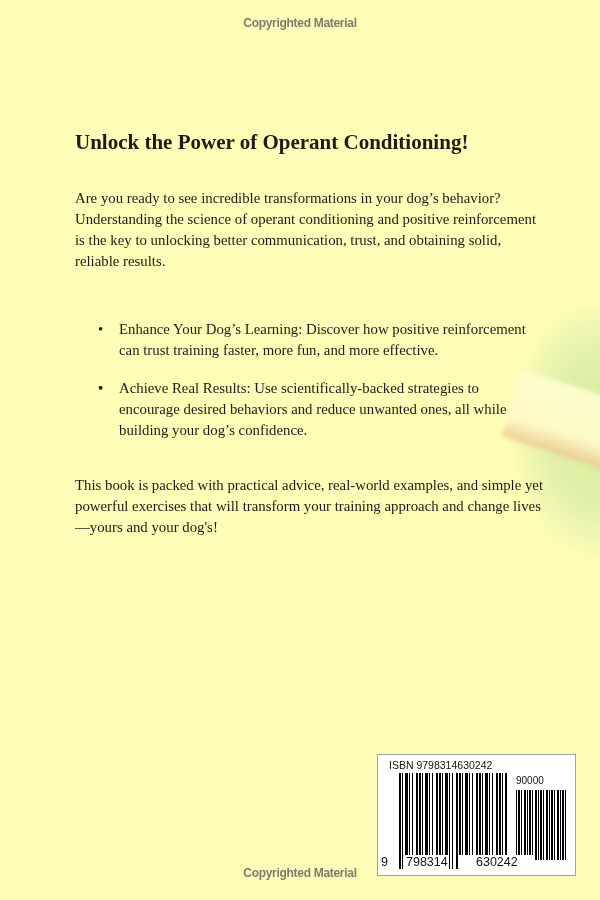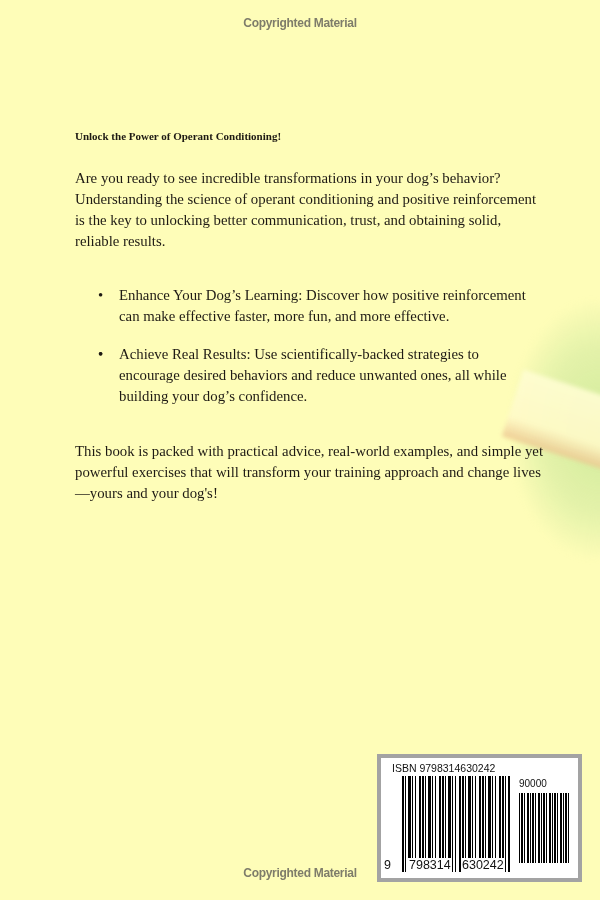--- a/index.html
+++ b/index.html
@@ -24,31 +24,31 @@
     filter: blur(3px);
   }
   .stick {
     position: absolute; right: -20px; top: 385px; width: 110px; height: 70px;
     transform: rotate(18deg);
     background: linear-gradient(180deg, rgba(255,253,210,0.9) 0%, rgba(255,250,200,0.9) 70%, rgba(235,195,140,0.8) 100%);
     filter: blur(2px);
   }
 
   .content { position: absolute; left: 75px; top: 130px; width: 470px; }
-  .heading { font-weight: bold; font-size: 11px; margin: 0 0 26px 0; }
+  .heading { font-weight: bold; font-size: 21px; margin: 0 0 33px 0; }
   p { font-size: 14.8px; line-height: 21px; margin: 0; }
-  .intro { margin-bottom: 33px; }
+  .intro { margin-bottom: 47px; }
   ul { list-style: none; padding: 0; margin: 0 0 34px 0; }
   li { position: relative; padding-left: 44px; font-size: 14.8px; line-height: 21px; margin-bottom: 17px; width: 420px; }
   li .bullet { position: absolute; left: 23px; top: 0; }
   .packed { margin-bottom: 38px; }
 
   .barcode-box {
     position: absolute; left: 377px; top: 754px; width: 197px; height: 120px;
-    background: #ffffff; border: 4px solid #a3a3a3;
+    background: #ffffff; border: 1px solid #a3a3a3;
   }
   .isbn-label {
     position: absolute; left: 11px; top: 4px;
     font-family: "Liberation Sans", "DejaVu Sans", sans-serif; font-size: 10.5px; color: #111;
   }
   .price-label {
     position: absolute; left: 138px; top: 20px;
     font-family: "Liberation Sans", "DejaVu Sans", sans-serif; font-size: 10px; color: #111;
   }
   .bars-main {
@@ -63,37 +63,37 @@
     background: repeating-linear-gradient(90deg,
       #000 0 1px, #fff 1px 2px, #000 2px 4px, #fff 4px 5px,
       #000 5px 6px, #fff 6px 8px, #000 8px 10px, #fff 10px 11px);
   }
   .digit-first, .digits-left, .digits-right {
     position: absolute; top: 100px; background: #fff;
     font-family: "Liberation Sans", "DejaVu Sans", sans-serif; font-size: 12.5px; color: #111; line-height: 14px;
   }
   .digit-first { left: 3px; }
   .digits-left { left: 27px; padding: 0 1px; text-align: right; }
-  .digits-right { left: 81px; padding: 0 0; }
+  .digits-right { left: 81px; padding: 0 17px; }
 </style>
 </head>
 <body>
 
 <div class="watermark wm-top">Copyrighted Material</div>
 
 <div class="leaf"></div>
 <div class="stick"></div>
 
 <div class="content">
   <div class="heading">Unlock the Power of Operant Conditioning!</div>
   <p class="intro">Are you ready to see incredible transformations in your dog’s behavior? Understanding the science of operant conditioning and positive reinforcement is the key to unlocking better communication, trust, and obtaining solid, reliable results.</p>
   <ul>
     <li>
       <span class="bullet">•</span>
-      <span>Enhance Your Dog’s Learning: Discover how positive reinforcement can make effective faster, more fun, and more effective.</span>
+      <span>Enhance Your Dog’s Learning: Discover how positive reinforcement can trust training faster, more fun, and more effective.</span>
     </li>
     <li>
       <span class="bullet">•</span>
     </li>
     <li>
       <span class="bullet">•</span>
       <span>Achieve Real Results: Use scientifically-backed strategies to encourage desired behaviors and reduce unwanted ones, all while building your dog’s confidence.</span>
     </li>
   </ul>
   <p class="packed">This book is packed with practical advice, real-world examples, and simple yet powerful exercises that will transform your training approach and change lives—yours and your dog's!</p>

